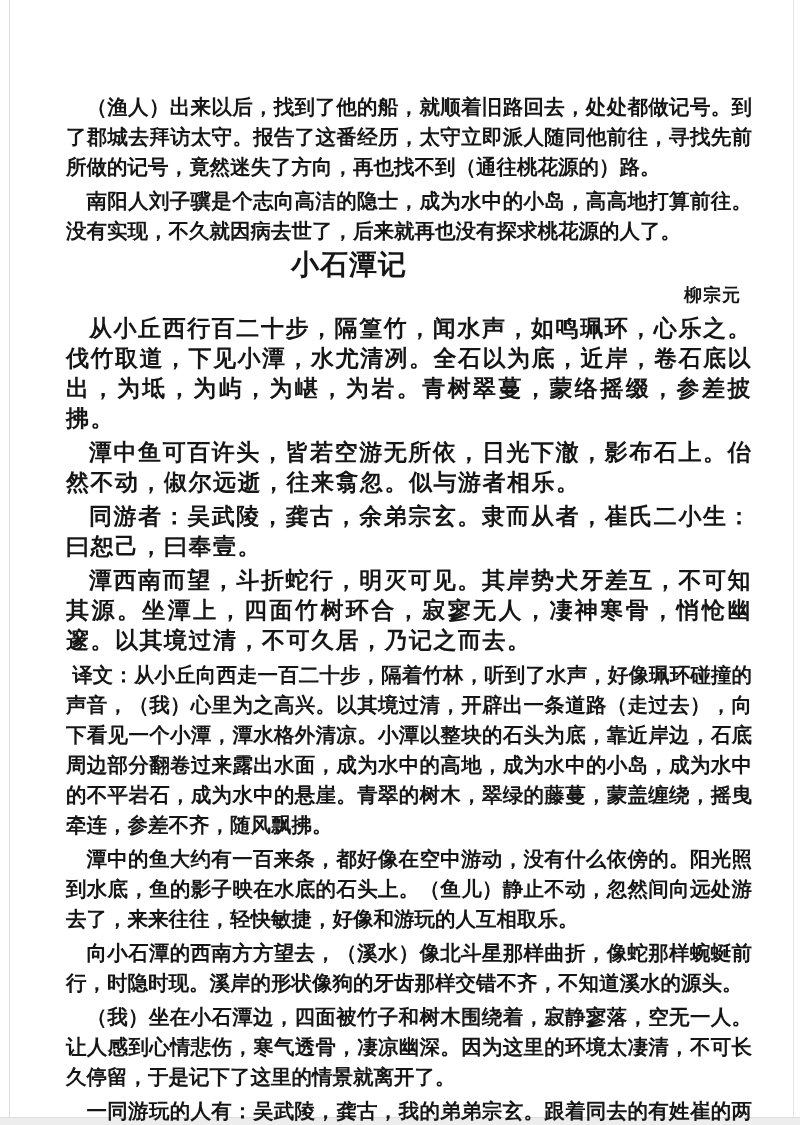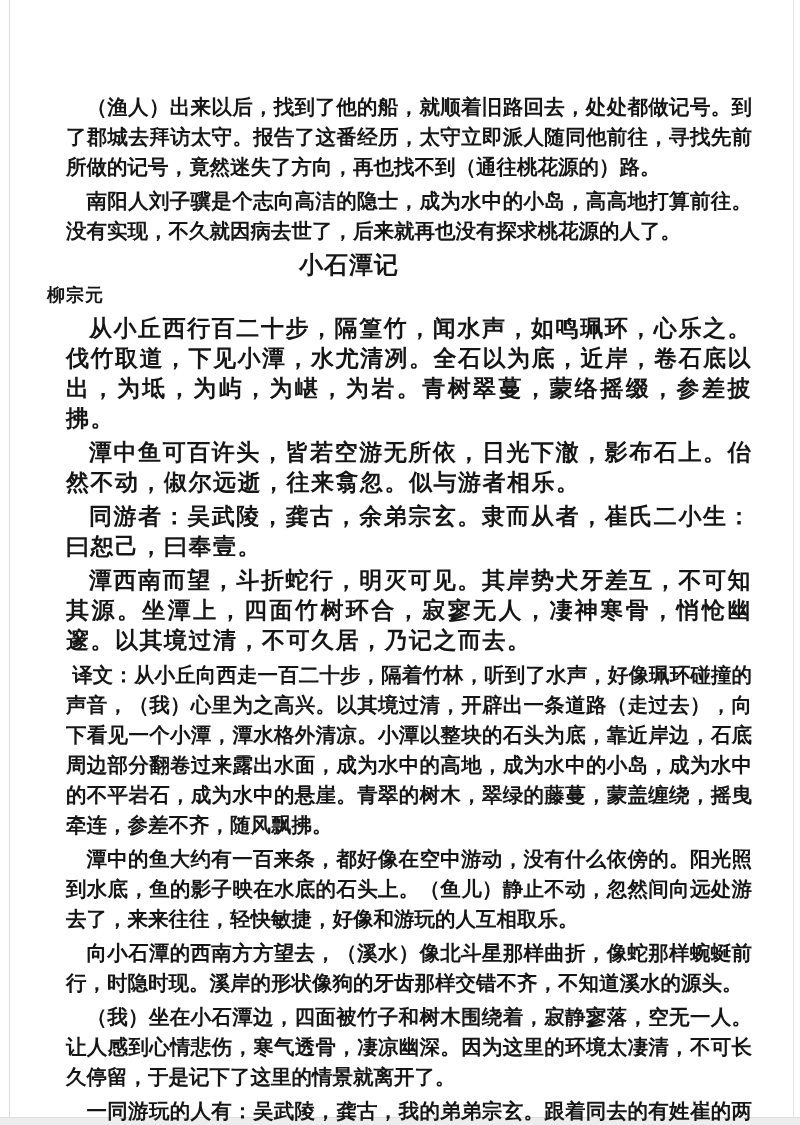--- a/index.html
+++ b/index.html
@@ -57,33 +57,33 @@
     line-height: 30px;
     letter-spacing: 0;
     text-indent: 1em;
   }
   .translation-first {
     text-indent: 0.3em;
   }
   .doc-title {
     font-family: "Liberation Sans", sans-serif;
     font-weight: bold;
-    font-size: 24px;
+    font-size: 28px;
     line-height: 30px;
     text-align: center;
     transform: translateX(-60px);
     margin: 0;
     letter-spacing: 1px;
   }
   .doc-author {
     font-family: "Liberation Sans", sans-serif;
     font-weight: bold;
     font-size: 18px;
     line-height: 30px;
-    text-align: left;
+    text-align: right;
     transform: translateX(-15px);
     margin: 0;
     letter-spacing: 1px;
   }
 </style>
 </head>
 <body>
 
 <div class="page">
   <div class="edge-left"></div>

